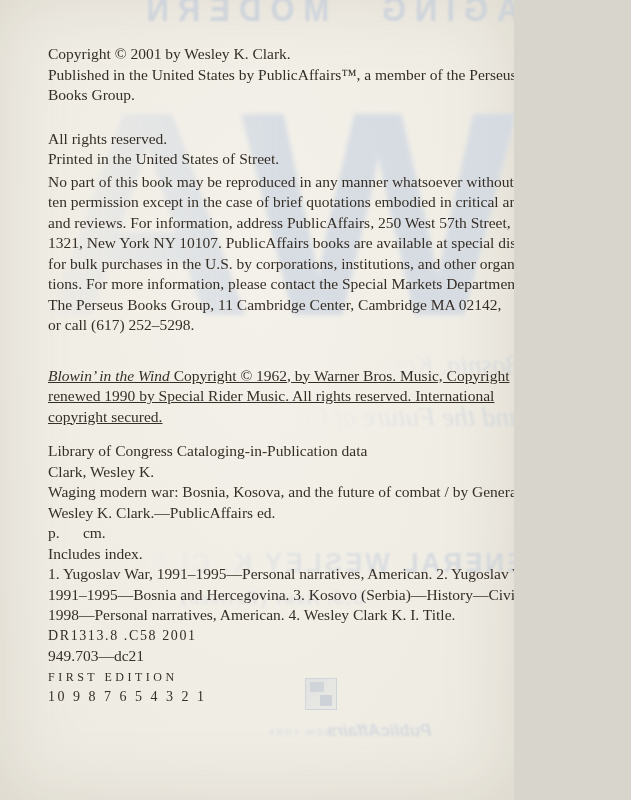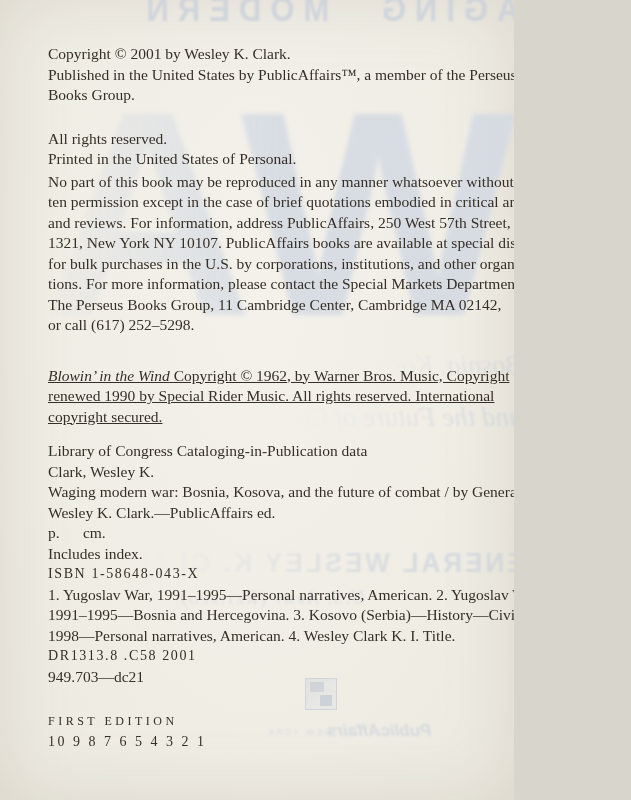--- a/index.html
+++ b/index.html
@@ -94,21 +94,21 @@
   .para{
     margin:0;
     white-space:pre;
     font-size:15.5px;
     line-height:20.5px;
   }
   .m-p2{margin-top:23px;}
   .m-p3{margin-top:2px;}
   .m-p4{margin-top:30px;text-decoration:underline;}
   .m-lc{margin-top:14px;}
-  .m-ed{margin-top:24px;}
+  .m-ed{}
   .italic{font-style:italic;}
   .sc-line{
     font-size:14px;letter-spacing:1.6px;line-height:20.5px;white-space:pre;
   }
   .dewey-row{
     display:flex;justify-content:space-between;align-items:flex-end;
     line-height:20.5px;font-size:15.5px;width:547px;gap:17px;
   }
   .edition-label{
     font-size:12px;letter-spacing:3.5px;line-height:20.5px;font-weight:normal;
@@ -135,21 +135,21 @@
   <div class="ghost ghost-publisher">PublicAffairs</div>
   <div class="ghost ghost-city">NEW YORK</div>
 
   <div class="text-layer">
 
     <p class="para">Copyright © 2001 by Wesley K. Clark.
 Published in the United States by PublicAffairs™, a member of the Perseus
 Books Group.</p>
 
     <p class="para m-p2">All rights reserved.
-Printed in the United States of Personal.</p>
+Printed in the United States of Street.</p>
 
     <p class="para m-p3">No part of this book may be reproduced in any manner whatsoever without writ-
 ten permission except in the case of brief quotations embodied in critical articles
 and reviews. For information, address PublicAffairs, 250 West 57th Street, Suite
 1321, New York NY 10107. PublicAffairs books are available at special discounts
 for bulk purchases in the U.S. by corporations, institutions, and other organiza-
 tions. For more information, please contact the Special Markets Department at
 The Perseus Books Group, 11 Cambridge Center, Cambridge MA 02142,
 or call (617) 252–5298.</p>
 
@@ -157,21 +157,20 @@
 renewed 1990 by Special Rider Music. All rights reserved. International
 copyright secured.</span></p>
 
     <div class="m-lc">
       <div class="para">Library of Congress Cataloging-in-Publication data
 Clark, Wesley K.
 Waging modern war: Bosnia, Kosova, and the future of combat / by General
 Wesley K. Clark.—PublicAffairs ed.
 p.      cm.
 Includes index.</div>
-      <div class="sc-line">ISBN 1-58648-043-X</div>
       <div class="para">1. Yugoslav War, 1991–1995—Personal narratives, American. 2. Yugoslav War,
 1991–1995—Bosnia and Hercegovina. 3. Kosovo (Serbia)—History—Civil War,
 1998—Personal narratives, American. 4. Wesley Clark K. I. Title.</div>
       <div class="sc-line">DR1313.8 .C58 2001</div>
       <div class="dewey-row">
         <span>949.703—dc21</span>
         <span>2001019717</span>
       </div>
     </div>
 

